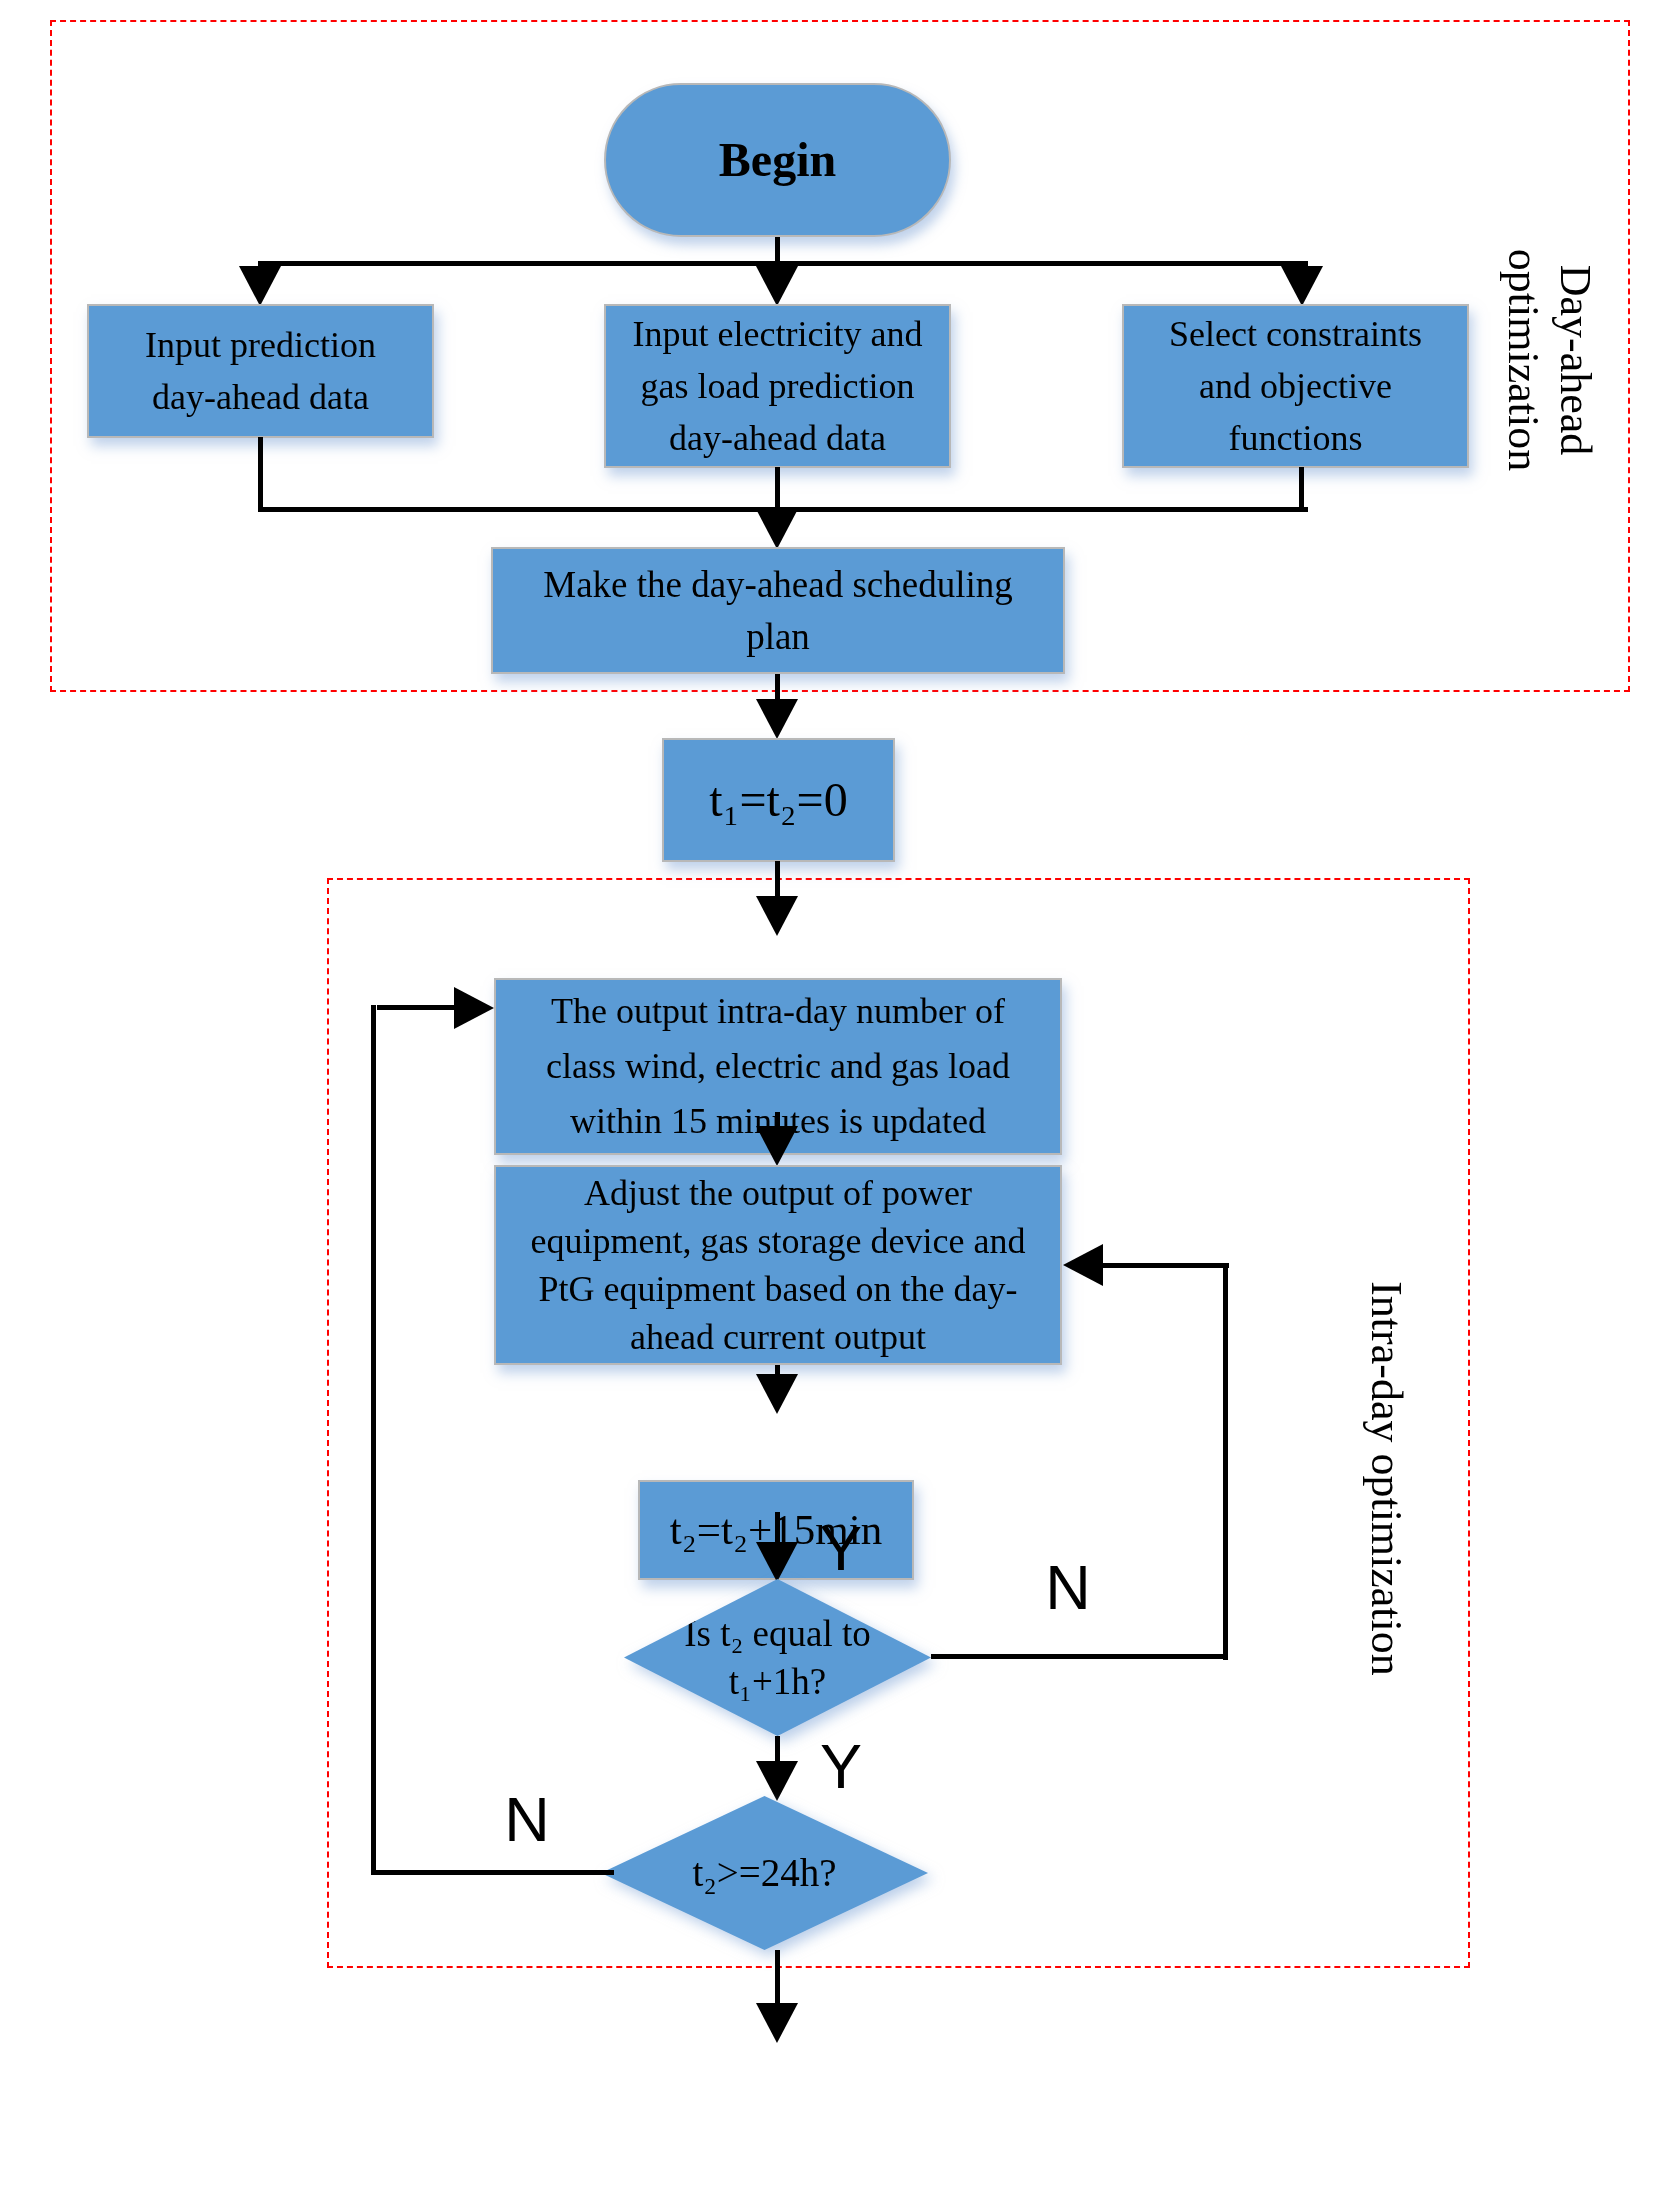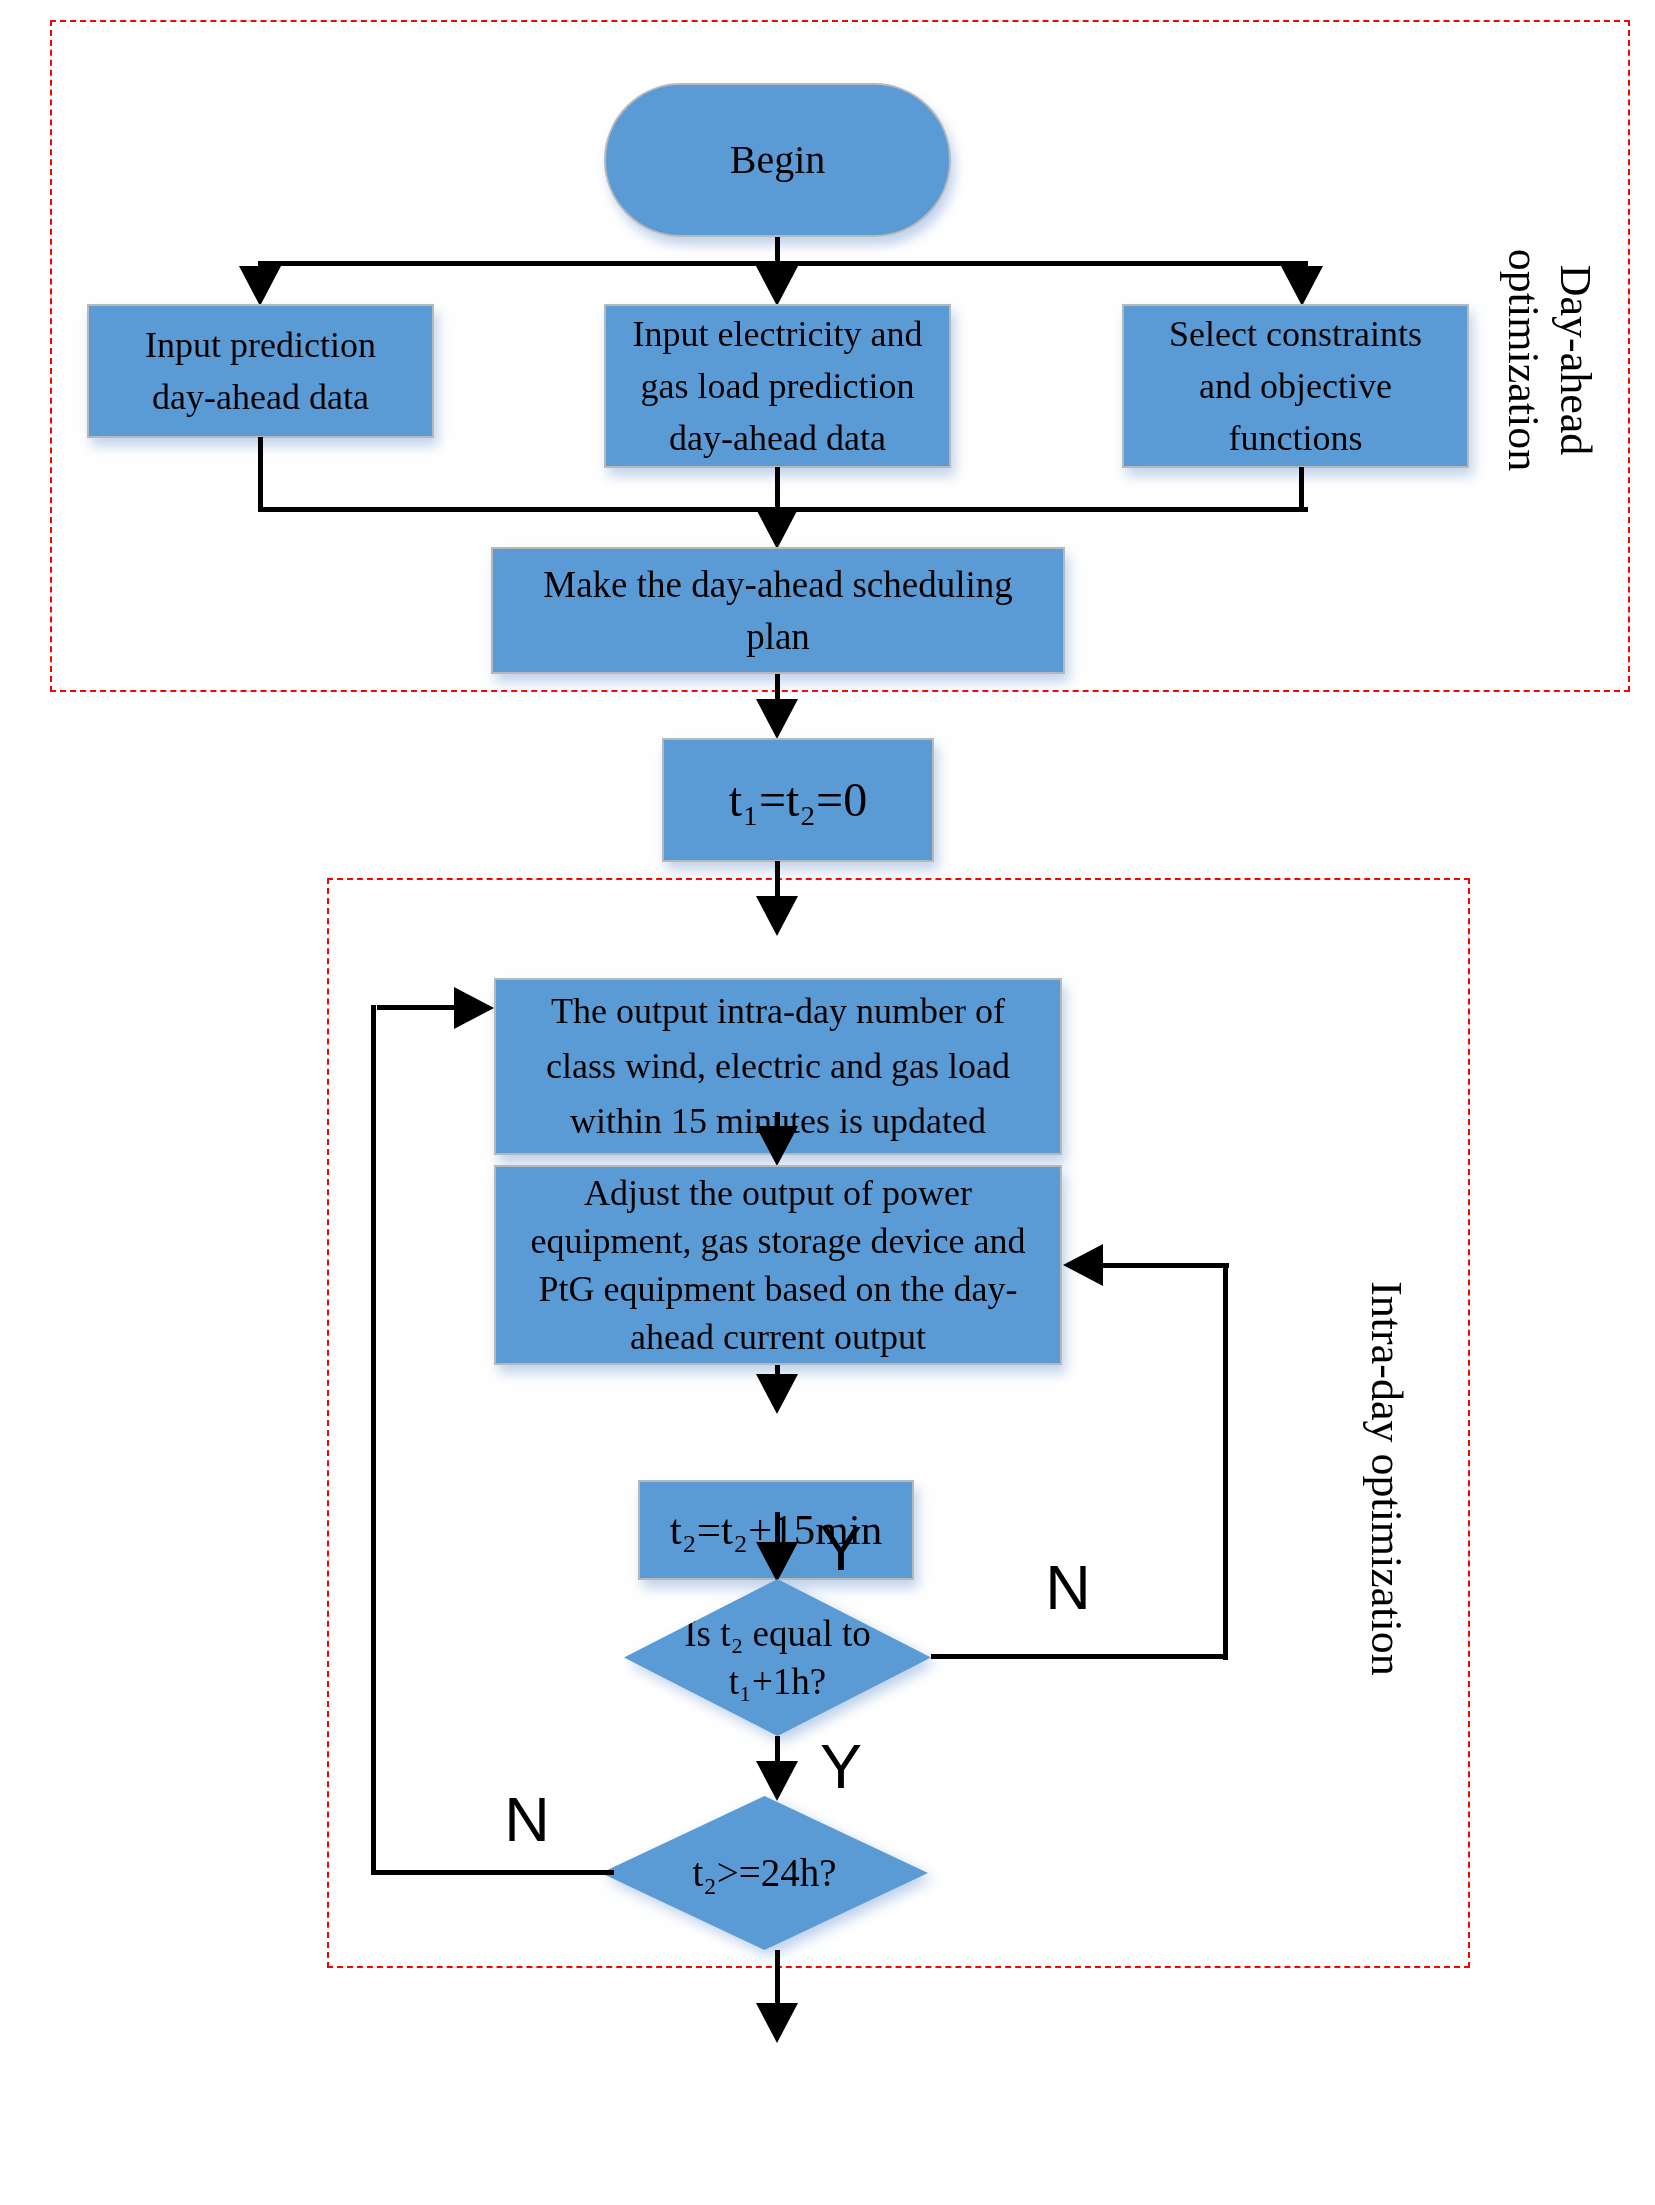--- a/index.html
+++ b/index.html
@@ -12,21 +12,21 @@
     background:transparent;
   }
   .node {
     position:absolute; background:var(--node-fill);
     border:2px solid var(--node-border); box-sizing:border-box;
     display:flex; align-items:center; justify-content:center;
     text-align:center; white-space:pre-line;
     font-size:36px; line-height:52px;
     box-shadow:4px 8px 12px rgba(130,165,215,0.5);
   }
-  .terminal { border-radius:79px; font-size:40px; }
+  .terminal { border-radius:79px; font-size:48px;font-weight:bold; }
   .dwrap { position:absolute; filter:drop-shadow(5.3px 6.7px 6.7px rgba(130,165,215,0.55)); }
   .diamond {
     width:100%; height:100%; background:var(--node-fill);
     clip-path:polygon(50% 0%, 100% 50%, 50% 100%, 0% 50%);
     display:flex; align-items:center; justify-content:center;
     text-align:center; white-space:pre-line;
     font-size:37px; line-height:48px;
   }
   .l { position:absolute; background:var(--line); }
   .ah { position:absolute; width:0; height:0; }
@@ -77,21 +77,21 @@
   <div class="l" style="left:1299px; top:467px; width:5.3px; height:43px;"></div>
   <div class="l" style="left:775px; top:467px; width:5.3px; height:43px;"></div>
   <div class="ah ah-down" style="left:756px; top:509px;"></div>
 
   <div class="node" style="left:491px; top:547px; width:574px; height:127px; font-size:37px;">Make the day-ahead scheduling
 plan</div>
 
   <div class="l" style="left:775px; top:674px; width:5.3px; height:27px;"></div>
   <div class="ah ah-down" style="left:756px; top:699px;"></div>
 
-  <div class="node" style="left:662px; top:738px; width:272px; height:124px; font-size:48px;">t₁=t₂=0</div>
+  <div class="node" style="left:662px; top:738px; width:233px; height:124px; font-size:48px;">t₁=t₂=0</div>
 
   <div class="l" style="left:775px; top:861px; width:5.3px; height:37px;"></div>
   <div class="ah ah-down" style="left:756px; top:896px;"></div>
 
   <div class="node" style="left:494px; top:935px; width:568px; height:177px; line-height:55px;margin-top:43px;">The output intra-day number of
 class wind, electric and gas load
 within 15 minutes is updated</div>
 
   <div class="l" style="left:775px; top:1112px; width:5.3px; height:16.7px;"></div>
   <div class="ah ah-down" style="left:756px; top:1126px;"></div>

